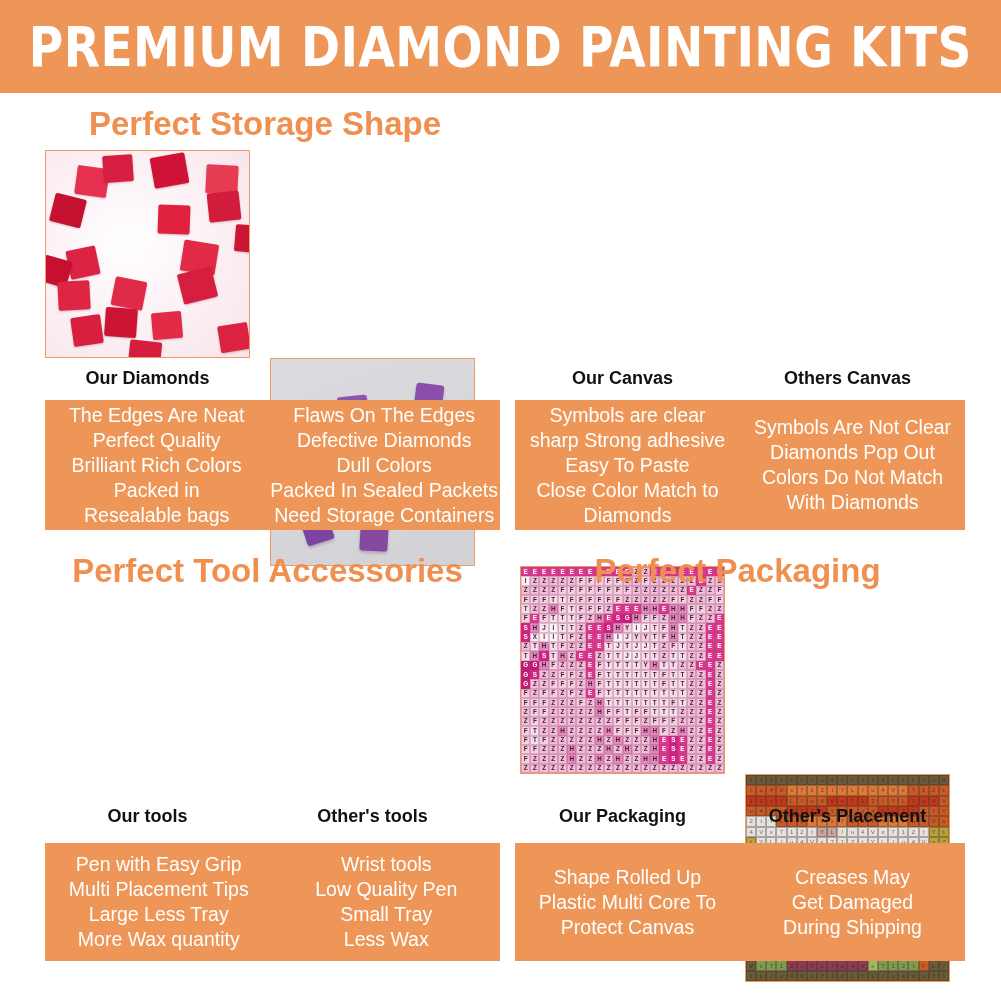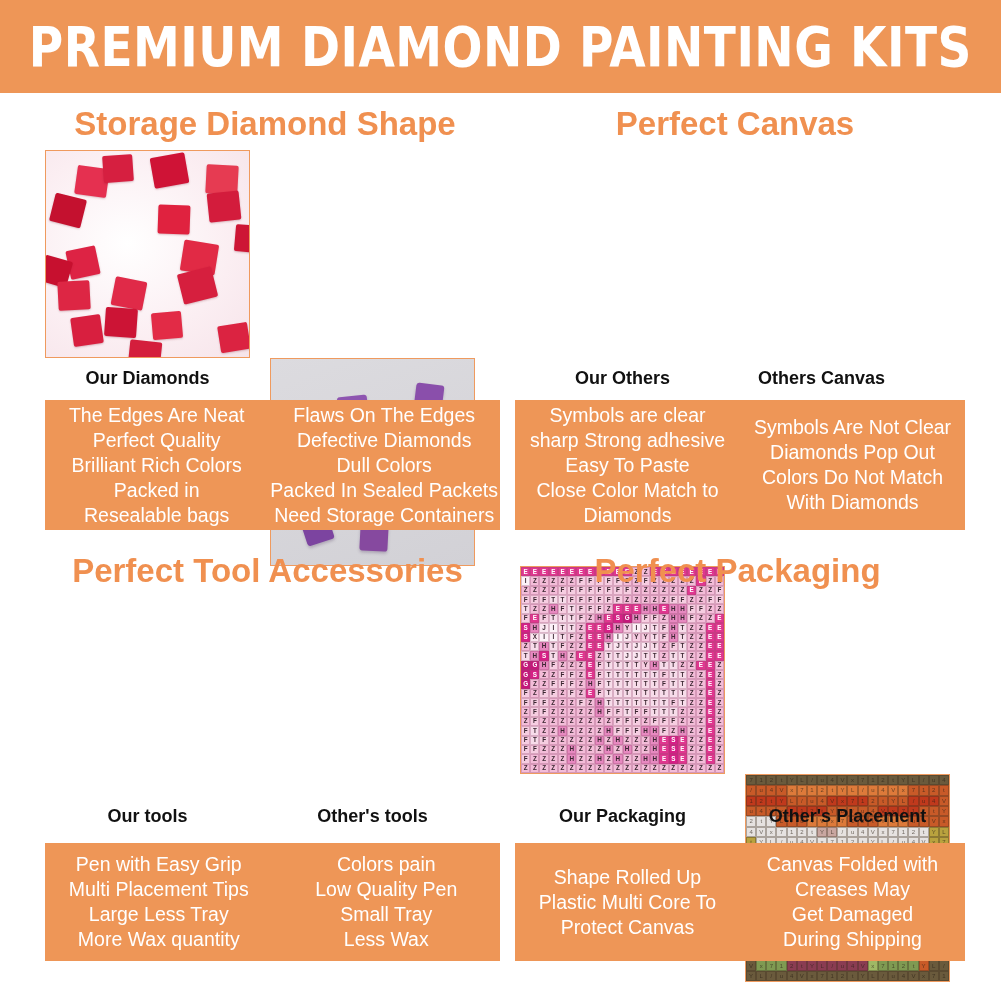--- a/index.html
+++ b/index.html
@@ -167,23 +167,22 @@
 </style>
 </head>
 <body>
 
 <div class="page">
 
   <div class="banner">
     <div class="banner-title">PREMIUM DIAMOND PAINTING KITS</div>
   </div>
 
-  <div class="section-title" style="left:40px; top:105px; width:450px;">Storage Diamond Shape</div>
-
-  <div class="section-title" style="left:510px; top:105px; width:450px;">Perfect Canvas</div>
+  <div class="section-title" style="left:40px; top:105px; width:450px;">Perfect Storage Shape</div>
+
 
   <div class="tile ph-reddiamonds" style="left:45px; top:150px; width:205px; height:208px;">
     <div class="rd" style="left:52%; top:2%;  width:17%; height:15%; transform:rotate(-10deg); background:#cf1336;"></div>
     <div class="rd" style="left:15%; top:8%;  width:16%; height:14%; transform:rotate(8deg);  background:#e53050;"></div>
     <div class="rd" style="left:28%; top:2%;  width:15%; height:13%; transform:rotate(-4deg); background:#d61f40;"></div>
     <div class="rd" style="left:79%; top:7%;  width:16%; height:14%; transform:rotate(3deg);  background:#e63b52;"></div>
     <div class="rd" style="left:80%; top:20%; width:16%; height:14%; transform:rotate(-6deg); background:#d31c3c;"></div>
     <div class="rd" style="left:3%;  top:22%; width:16%; height:14%; transform:rotate(14deg); background:#c4112f;"></div>
     <div class="rd" style="left:55%; top:26%; width:16%; height:14%; transform:rotate(2deg);  background:#e0223f;"></div>
     <div class="rd" style="left:11%; top:47%; width:15%; height:14%; transform:rotate(-12deg);background:#dd2344;"></div>
@@ -1104,22 +1103,22 @@
         <div class="go" style="background: rgb(106, 90, 60);">u</div>
         <div class="go" style="background: rgb(106, 90, 60);">4</div>
         <div class="go" style="background: rgb(106, 90, 60);">V</div>
         <div class="go" style="background: rgb(106, 90, 60);">x</div>
         <div class="go" style="background: rgb(106, 90, 60);">7</div>
         <div class="go" style="background: rgb(106, 90, 60);">1</div>
       </div>
   </div>
 
   <div class="caption" style="left:45px;  top:368px; width:205px;">Our Diamonds</div>
-  <div class="caption" style="left:520px; top:368px; width:205px;">Our Others</div>
-  <div class="caption" style="left:719px; top:368px; width:205px;">Others Canvas</div>
+  <div class="caption" style="left:520px; top:368px; width:205px;">Our Canvas</div>
+  <div class="caption" style="left:745px; top:368px; width:205px;">Others Canvas</div>
 
   <div class="panel" style="left:515px; top:400px; width:450px; height:130px;">
     <div class="panel-col">
       <div class="panel-line">Symbols are clear</div>
       <div class="panel-line">sharp Strong adhesive</div>
       <div class="panel-line">Easy To Paste</div>
       <div class="panel-line">Close Color Match to</div>
       <div class="panel-line">Diamonds</div>
     </div>
     <div class="panel-col">
@@ -1156,34 +1155,33 @@
   <div class="caption" style="left:745px; top:806px; width:205px;">Other's Placement</div>
 
   <div class="panel" style="left:45px; top:843px; width:455px; height:118px;">
     <div class="panel-col">
       <div class="panel-line">Pen with Easy Grip</div>
       <div class="panel-line">Multi Placement Tips</div>
       <div class="panel-line">Large Less Tray</div>
       <div class="panel-line">More Wax quantity</div>
     </div>
     <div class="panel-col">
-      <div class="panel-line">Colors pain</div>
+      <div class="panel-line">Wrist tools</div>
       <div class="panel-line">Low Quality Pen</div>
       <div class="panel-line">Small Tray</div>
       <div class="panel-line">Less Wax</div>
     </div>
   </div>
 
   <div class="panel" style="left:515px; top:843px; width:450px; height:118px;">
     <div class="panel-col">
       <div class="panel-line">Shape Rolled Up</div>
       <div class="panel-line">Plastic Multi Core To</div>
       <div class="panel-line">Protect Canvas</div>
     </div>
     <div class="panel-col">
-      <div class="panel-line">Canvas Folded with</div>
       <div class="panel-line">Creases May</div>
       <div class="panel-line">Get Damaged</div>
       <div class="panel-line">During Shipping</div>
     </div>
   </div>
 
 </div>
 
 </body></html>

